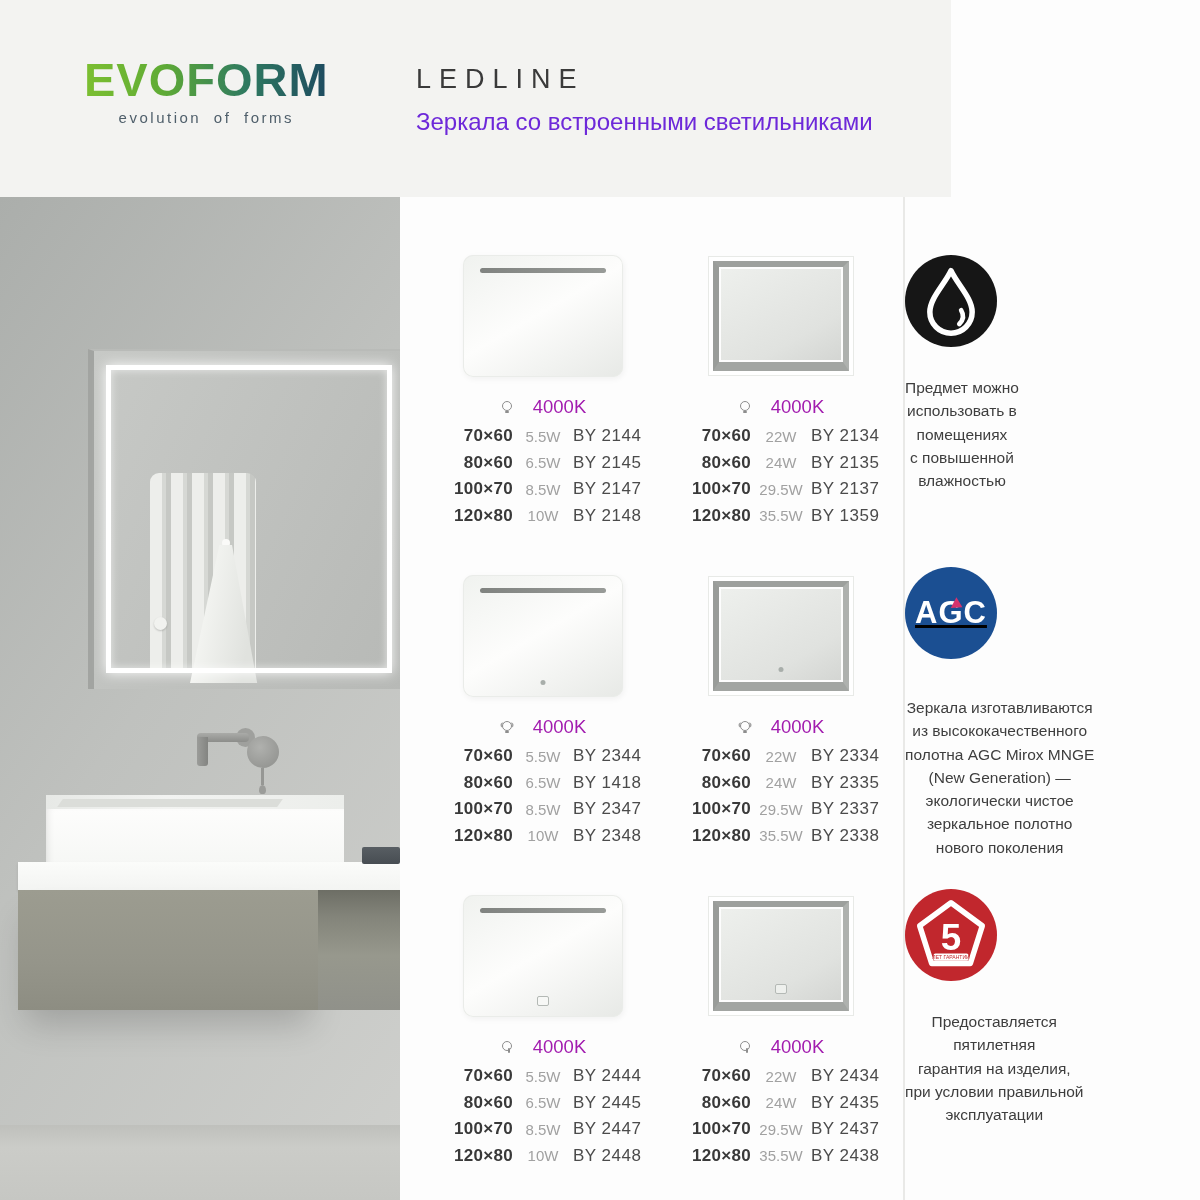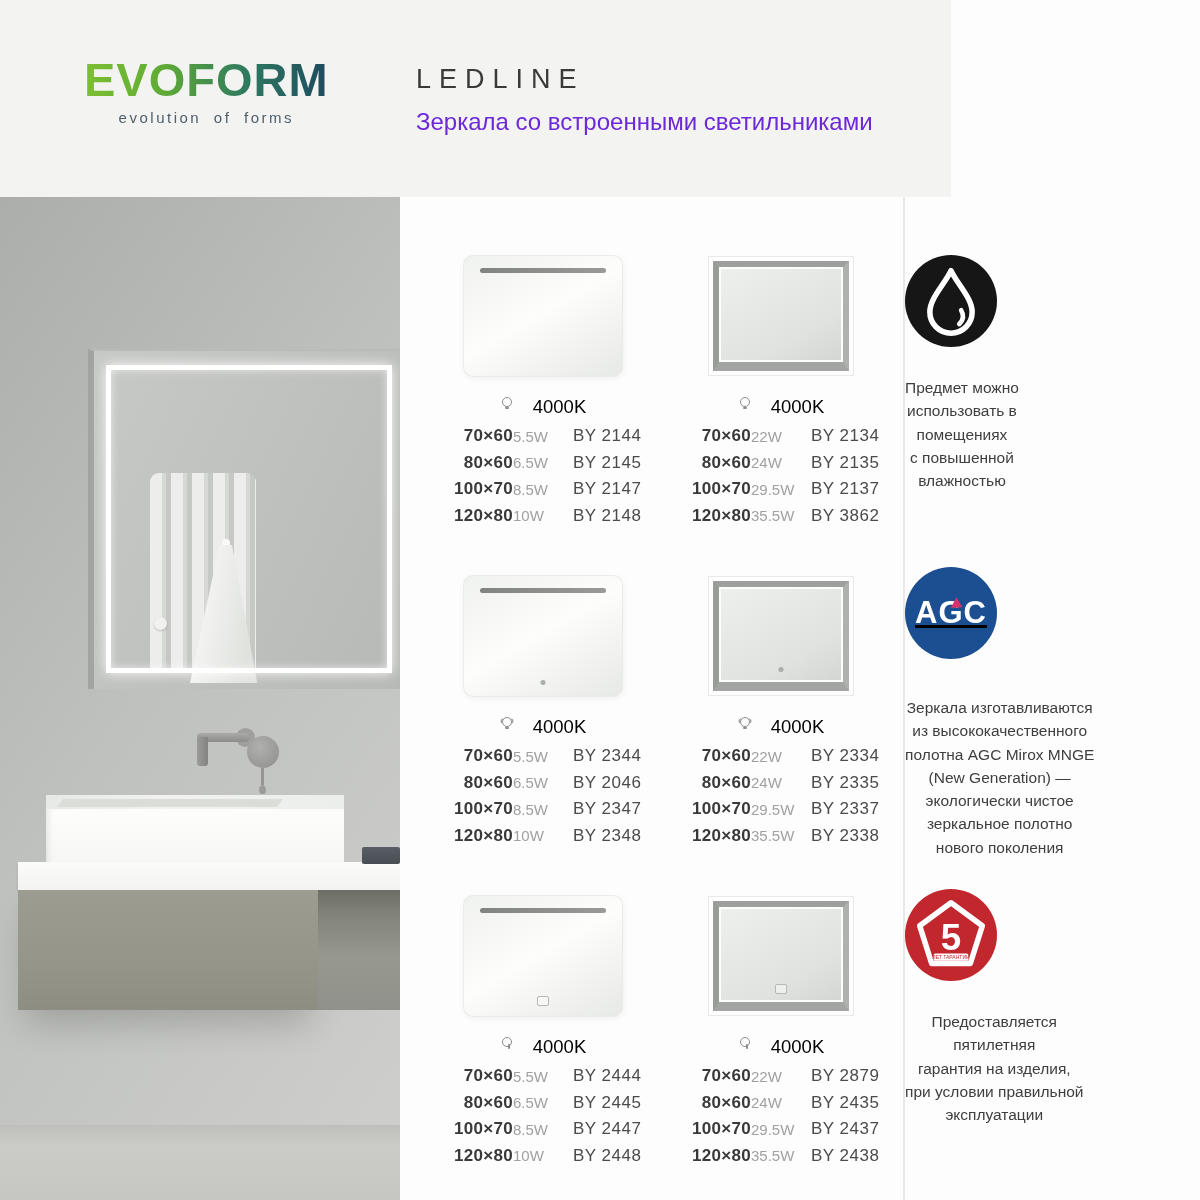--- a/index.html
+++ b/index.html
@@ -78,30 +78,30 @@
   .m-frame{position:absolute;inset:5px;border:6px solid;border-bottom-width:9px;
     border-color:#9da09d #aeb1ae #a2a5a2 #999c99;
     background:linear-gradient(150deg,#eef0ed 0%,#e0e2df 70%,#d3d5d2 100%);
     box-shadow:inset 0 0 0 2px #fdfdfd;}
   .m-touch{display:none;position:absolute;left:50%;transform:translateX(-50%);}
   .mirror[data-touch="dot"] .m-touch{display:block;bottom:12px;width:5px;height:5px;border-radius:50%;background:#a8aeaa;}
   .mirror[data-style="frame"][data-touch="dot"] .m-touch{bottom:24px;}
   .mirror[data-touch="button"] .m-touch{display:block;bottom:11px;width:10px;height:8px;border:1px solid #b4b9b5;border-radius:2px;background:#f7f8f6;}
   .mirror[data-style="frame"][data-touch="button"] .m-touch{bottom:22px;background:#eef0ed;}
 
-  .spec-head{display:flex;align-items:flex-start;gap:19px;height:22px;font-size:18.5px;color:#000000;margin-bottom:5px;}
+  .spec-head{display:flex;align-items:center;gap:19px;height:22px;font-size:18.5px;color:#a21caf;margin-bottom:5px;}
   .spec-icon{position:relative;width:14px;height:14px;display:inline-block;}
   .spec-icon::before{content:"";position:absolute;left:2px;top:1px;width:8px;height:8px;
     border:1.5px solid #8d8d8d;border-radius:50%;}
   .spec-icon::after{content:"";position:absolute;left:5px;bottom:1px;width:4px;height:2.5px;background:#8d8d8d;border-radius:1px;}
   .spec-icon[data-icon="touch-lamp-icon"]::before{box-shadow:-4px -1px 0 -2.5px #a5a5a5,4px -1px 0 -2.5px #a5a5a5;}
   .spec-icon[data-icon="touch-finger-icon"]::after{left:8px;width:2.5px;height:5px;}
   .spec-row{display:flex;align-items:center;height:26.5px;}
   .size{width:84px;text-align:right;font-weight:bold;font-size:17px;color:#393939;letter-spacing:.3px;}
-  .power{width:60px;text-align:left;font-size:15px;color:#a1a1a1;}
+  .power{width:60px;text-align:center;font-size:15px;color:#a1a1a1;}
   .code{width:84px;text-align:left;font-size:17px;color:#4b4b4b;letter-spacing:.5px;}
 
   
   .divider{position:absolute;left:903px;top:197px;width:2px;height:1003px;background:#e9e9e7;}
   .info-col{position:absolute;left:905px;top:197px;width:295px;height:1003px;}
   .info-item{position:absolute;left:0;width:100%;display:flex;flex-direction:column;align-items:flex-start;}
   #info-0{top:58px}#info-1{top:370px}#info-2{top:692px}
   .info-icon{width:92px;height:92px;}
   .info-text{margin-top:29px;font-size:15.5px;line-height:1.5;color:#3e3e3e;text-align:center;white-space:pre-line;}
   #info-1 .info-text{margin-top:37px;}
@@ -215,21 +215,21 @@
           <span class="code">BY 2135</span>
         </div>
           <div class="spec-row">
           <span class="size">100×70</span>
           <span class="power">29.5W</span>
           <span class="code">BY 2137</span>
         </div>
           <div class="spec-row">
           <span class="size">120×80</span>
           <span class="power">35.5W</span>
-          <span class="code">BY 3862</span>
+          <span class="code">BY 1359</span>
         </div>
         </div>
     </div>
       <div class="cell">
       <div class="mirror-wrap">
         <div class="mirror" data-style="strip" data-touch="dot">
           <i class="m-strip"></i>
 
           <i class="m-touch"></i>
         </div>
@@ -241,21 +241,21 @@
       <div class="spec-table">
 
       <div class="spec-row">
           <span class="size">70×60</span>
           <span class="power">5.5W</span>
           <span class="code">BY 2344</span>
         </div>
           <div class="spec-row">
           <span class="size">80×60</span>
           <span class="power">6.5W</span>
-          <span class="code">BY 2046</span>
+          <span class="code">BY 1418</span>
         </div>
           <div class="spec-row">
           <span class="size">100×70</span>
           <span class="power">8.5W</span>
           <span class="code">BY 2347</span>
         </div>
           <div class="spec-row">
           <span class="size">120×80</span>
           <span class="power">10W</span>
           <span class="code">BY 2348</span>
@@ -344,21 +344,21 @@
       </div>
       <div class="spec-head">
         <span class="spec-icon" data-icon="touch-finger-icon"></span>
         <span class="spec-temp">4000K</span>
       </div>
       <div class="spec-table">
 
       <div class="spec-row">
           <span class="size">70×60</span>
           <span class="power">22W</span>
-          <span class="code">BY 2879</span>
+          <span class="code">BY 2434</span>
         </div>
           <div class="spec-row">
           <span class="size">80×60</span>
           <span class="power">24W</span>
           <span class="code">BY 2435</span>
         </div>
           <div class="spec-row">
           <span class="size">100×70</span>
           <span class="power">29.5W</span>
           <span class="code">BY 2437</span>

